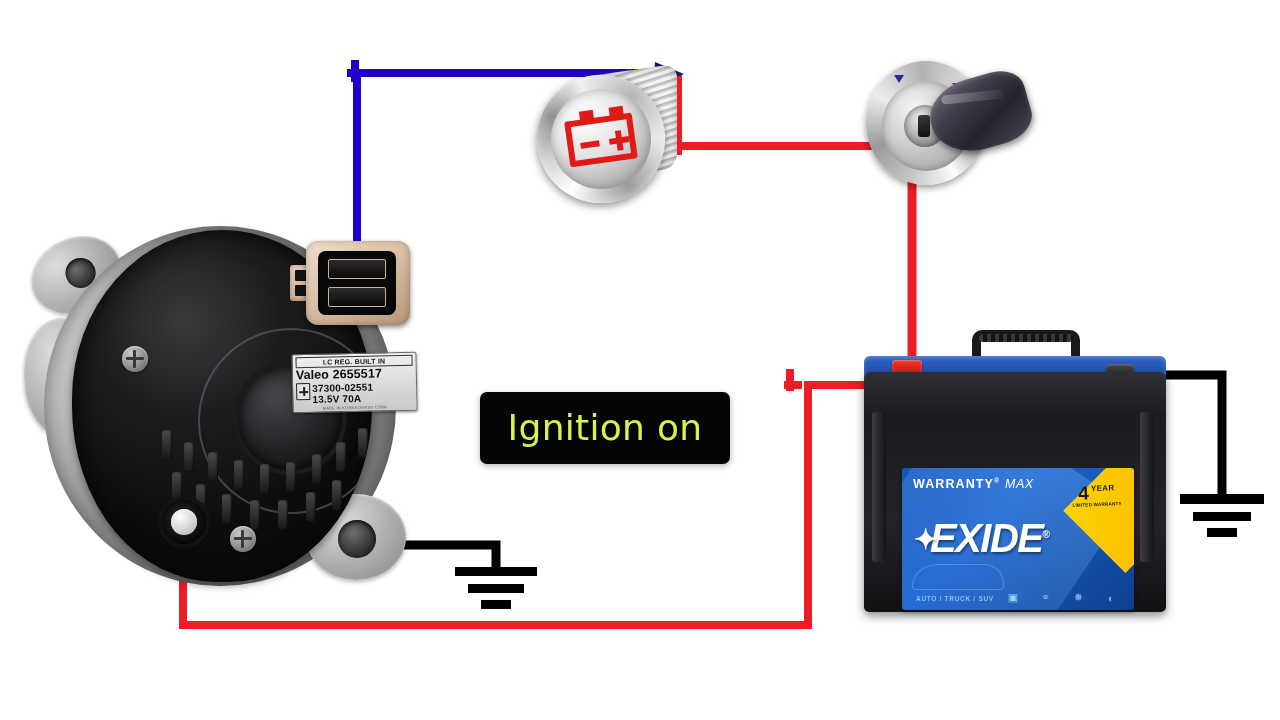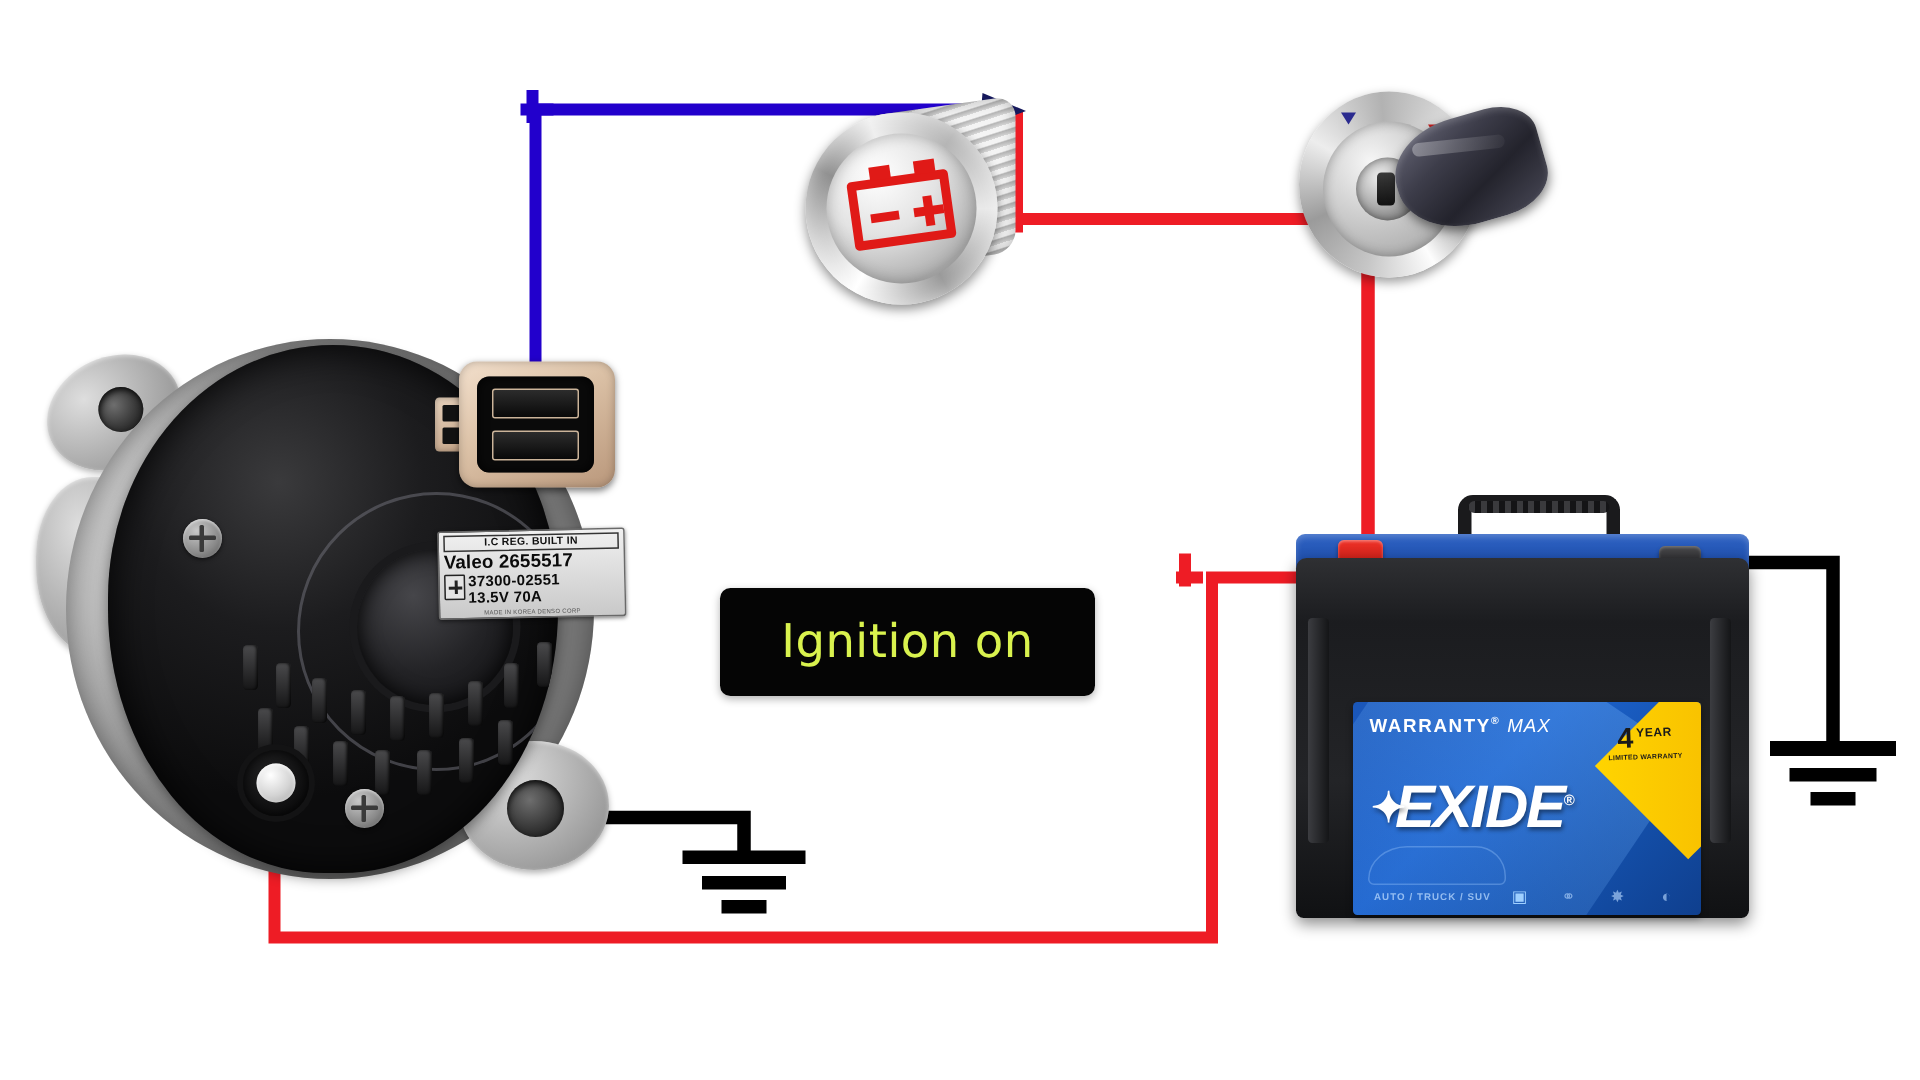--- a/index.html
+++ b/index.html
@@ -395,21 +395,21 @@
   
   #caption {
     position: absolute; left: 480px; top: 392px;
     width: 250px; height: 72px;
     background: #050505;
     border-radius: 7px;
     display: flex; align-items: center; justify-content: center;
     box-shadow: 0 2px 6px rgba(0,0,0,.3);
   }
   #caption .txt {
-    color: #d9f24e; font-size: 31px; font-weight: 400;
+    color: #d9f24e; font-size: 36px; font-weight: 400;
     letter-spacing: .3px; line-height: 1;
     font-family: "DejaVu Sans", sans-serif;
   }
 </style>
 </head>
 <body>
 
 <div id="stage">
 
   <svg id="wires" viewBox="0 0 1280 720" xmlns="http://www.w3.org/2000/svg">

